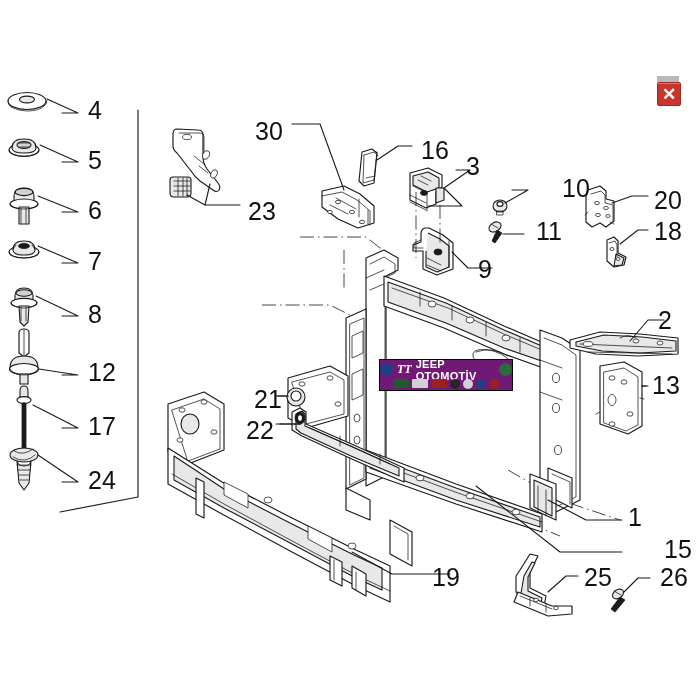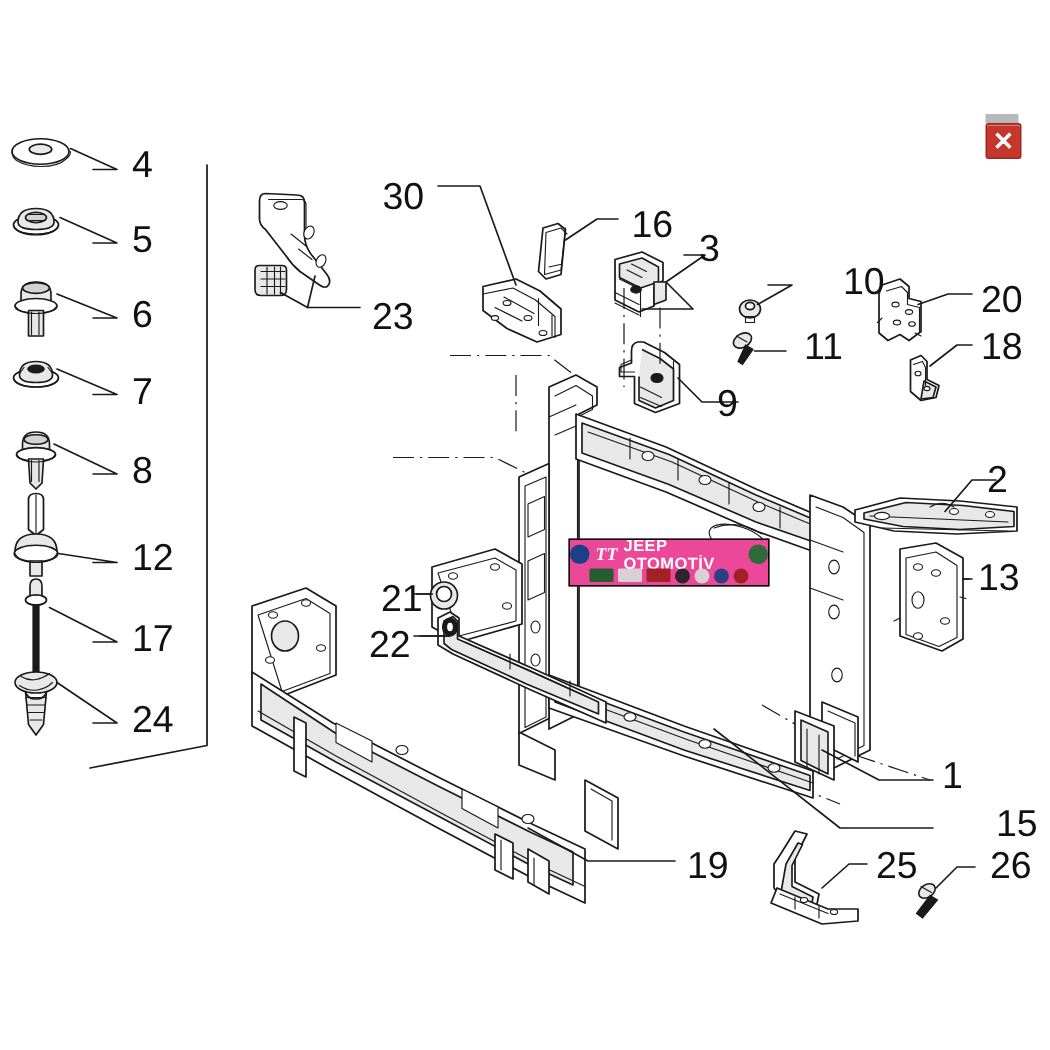--- a/index.html
+++ b/index.html
@@ -7,21 +7,21 @@
   #stage{position:relative;width:700px;height:700px;background:#ffffff;}
   #art{position:absolute;left:0;top:0;width:700px;height:700px;}
   .lbl{position:absolute;font-family:"Liberation Sans",sans-serif;font-size:25px;color:#111;
        line-height:1;letter-spacing:0px;white-space:nowrap;}
   #closebtn{position:absolute;left:657px;top:82px;width:22px;height:22px;
       background:#c5372c;border:1px solid #9c2a21;border-radius:2px;
       display:flex;align-items:center;justify-content:center;cursor:pointer;
       box-shadow:inset 0 1px 0 rgba(255,255,255,.35);}
   #closebtn .x{color:#fff;font-size:17px;font-weight:bold;line-height:1;font-family:"Liberation Sans",sans-serif;}
   #closecap{position:absolute;left:657px;top:76px;width:22px;height:6px;background:#b9b9b9;}
-  #wm{position:absolute;left:379px;top:359px;width:132px;height:30px;background:#ec4899;
+  #wm{position:absolute;left:379px;top:359px;width:132px;height:30px;background:#701a75;
       border:1px solid #000;display:flex;flex-direction:column;justify-content:center;overflow:hidden;}
   #wmtop{display:flex;align-items:center;justify-content:center;gap:4px;height:17px;}
   #wmtxt{color:#fff;font-size:11px;font-weight:bold;letter-spacing:.3px;font-family:"Liberation Sans",sans-serif;}
   .wmbadge{width:13px;height:13px;border-radius:50%;background:#1d3f86;flex:none;}
   .wmbadge.g{background:#2f6b3a;}
   #wmtt{color:#fff;font-size:12px;font-weight:bold;font-style:italic;font-family:"Liberation Serif",serif;}
   #wmbot{display:flex;align-items:center;justify-content:center;gap:3px;height:11px;padding:0 4px;}
   .wmlogo{height:9px;width:16px;background:#1b5e2a;flex:none;border-radius:1px;opacity:.95;}
   .wmlogo.w{background:#d8d8d8;}
   .wmlogo.r{background:#9e2020;}
@@ -450,18 +450,18 @@
       <div class="lbl" style="left: 536px; top: 219px;">11</div>
       <div class="lbl" style="left: 478px; top: 257px;">9</div>
       <div class="lbl" style="left: 654px; top: 188px;">20</div>
       <div class="lbl" style="left: 654px; top: 219px;">18</div>
       <div class="lbl" style="left: 658px; top: 308px;">2</div>
       <div class="lbl" style="left: 652px; top: 373px;">13</div>
       <div class="lbl" style="left: 254px; top: 387px;">21</div>
       <div class="lbl" style="left: 246px; top: 418px;">22</div>
       <div class="lbl" style="left: 628px; top: 505px;">1</div>
       <div class="lbl" style="left: 628px; top: 537px; margin-left: 36px;">15</div>
-      <div class="lbl" style="left: 458px; top: 565px;">19</div>
+      <div class="lbl" style="left: 432px; top: 565px;">19</div>
       <div class="lbl" style="left: 584px; top: 565px;">25</div>
       <div class="lbl" style="left: 648px; top: 565px; margin-left: 12px;">26</div>
     </div>
 
 </div>
 
 </body></html>

